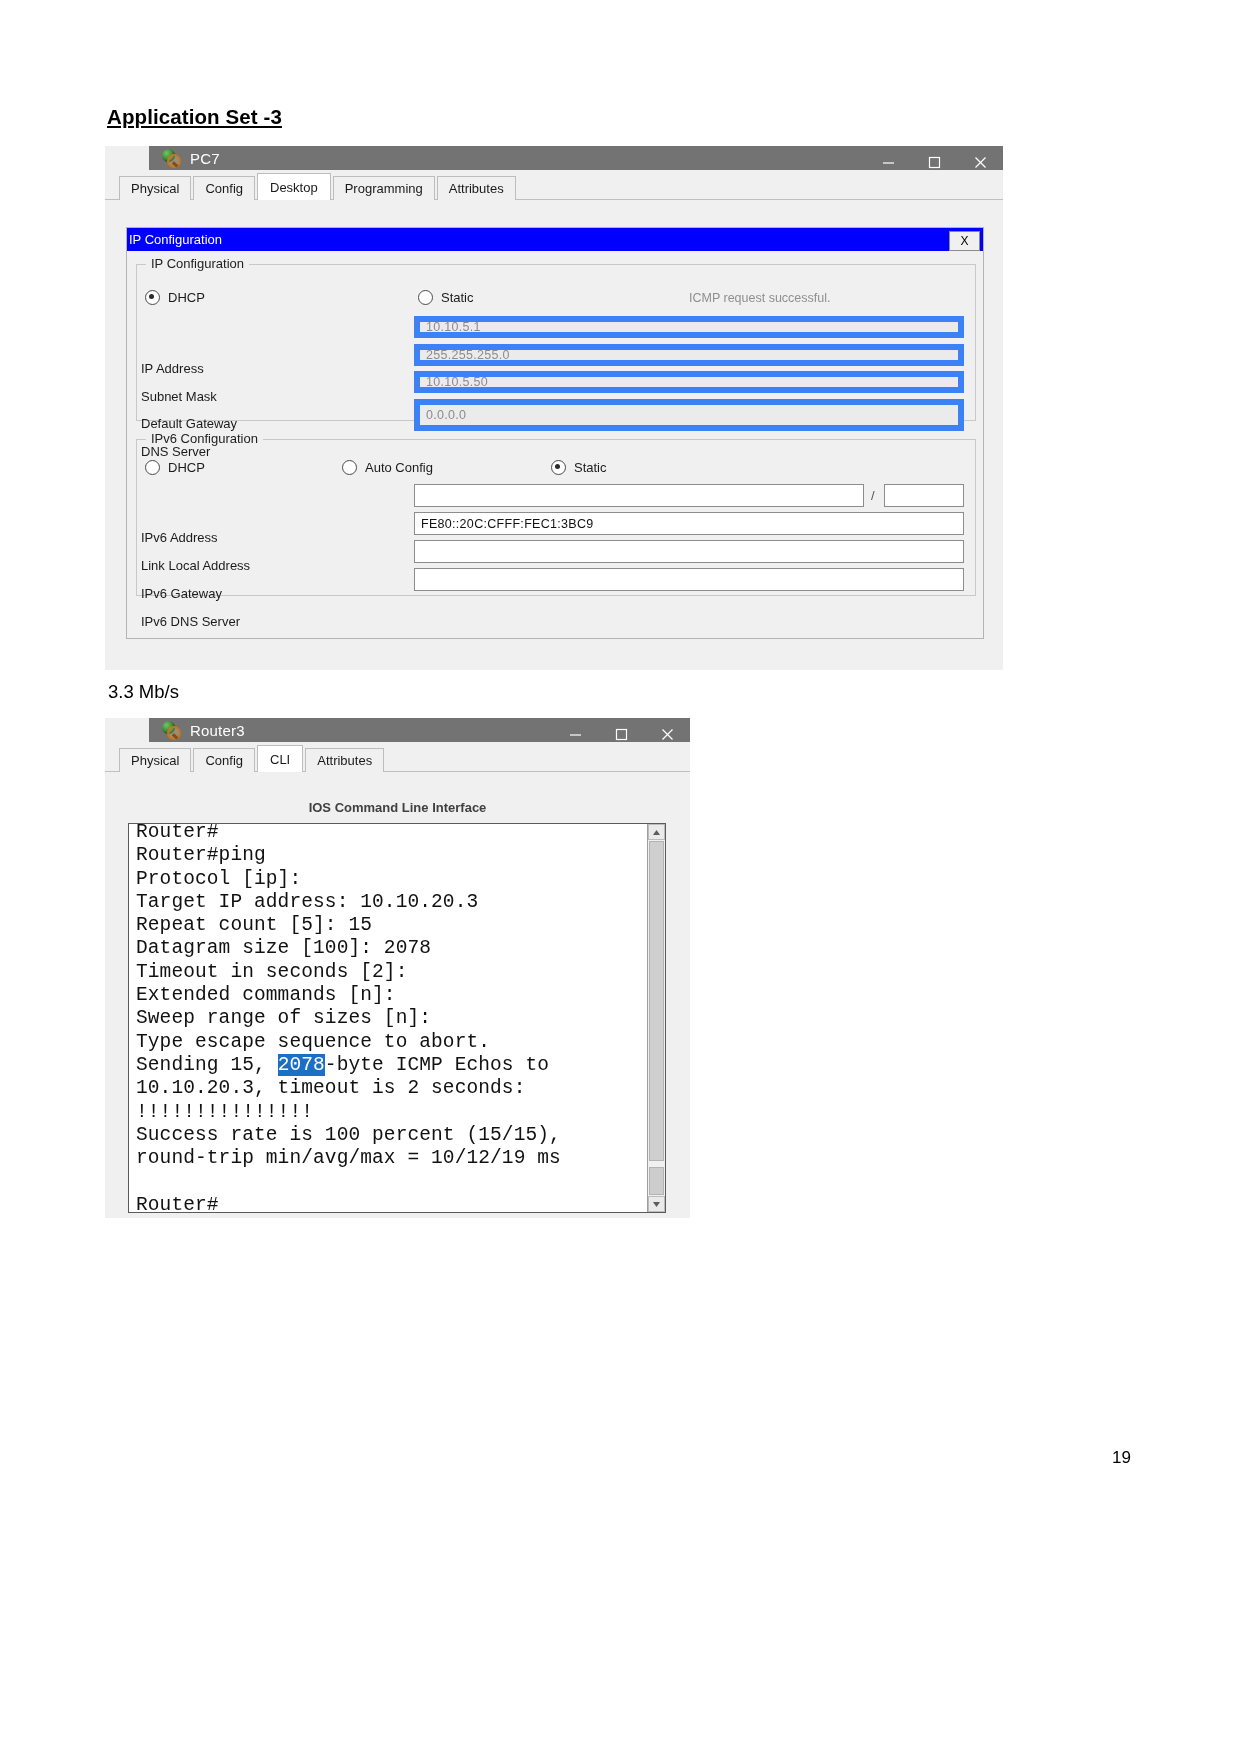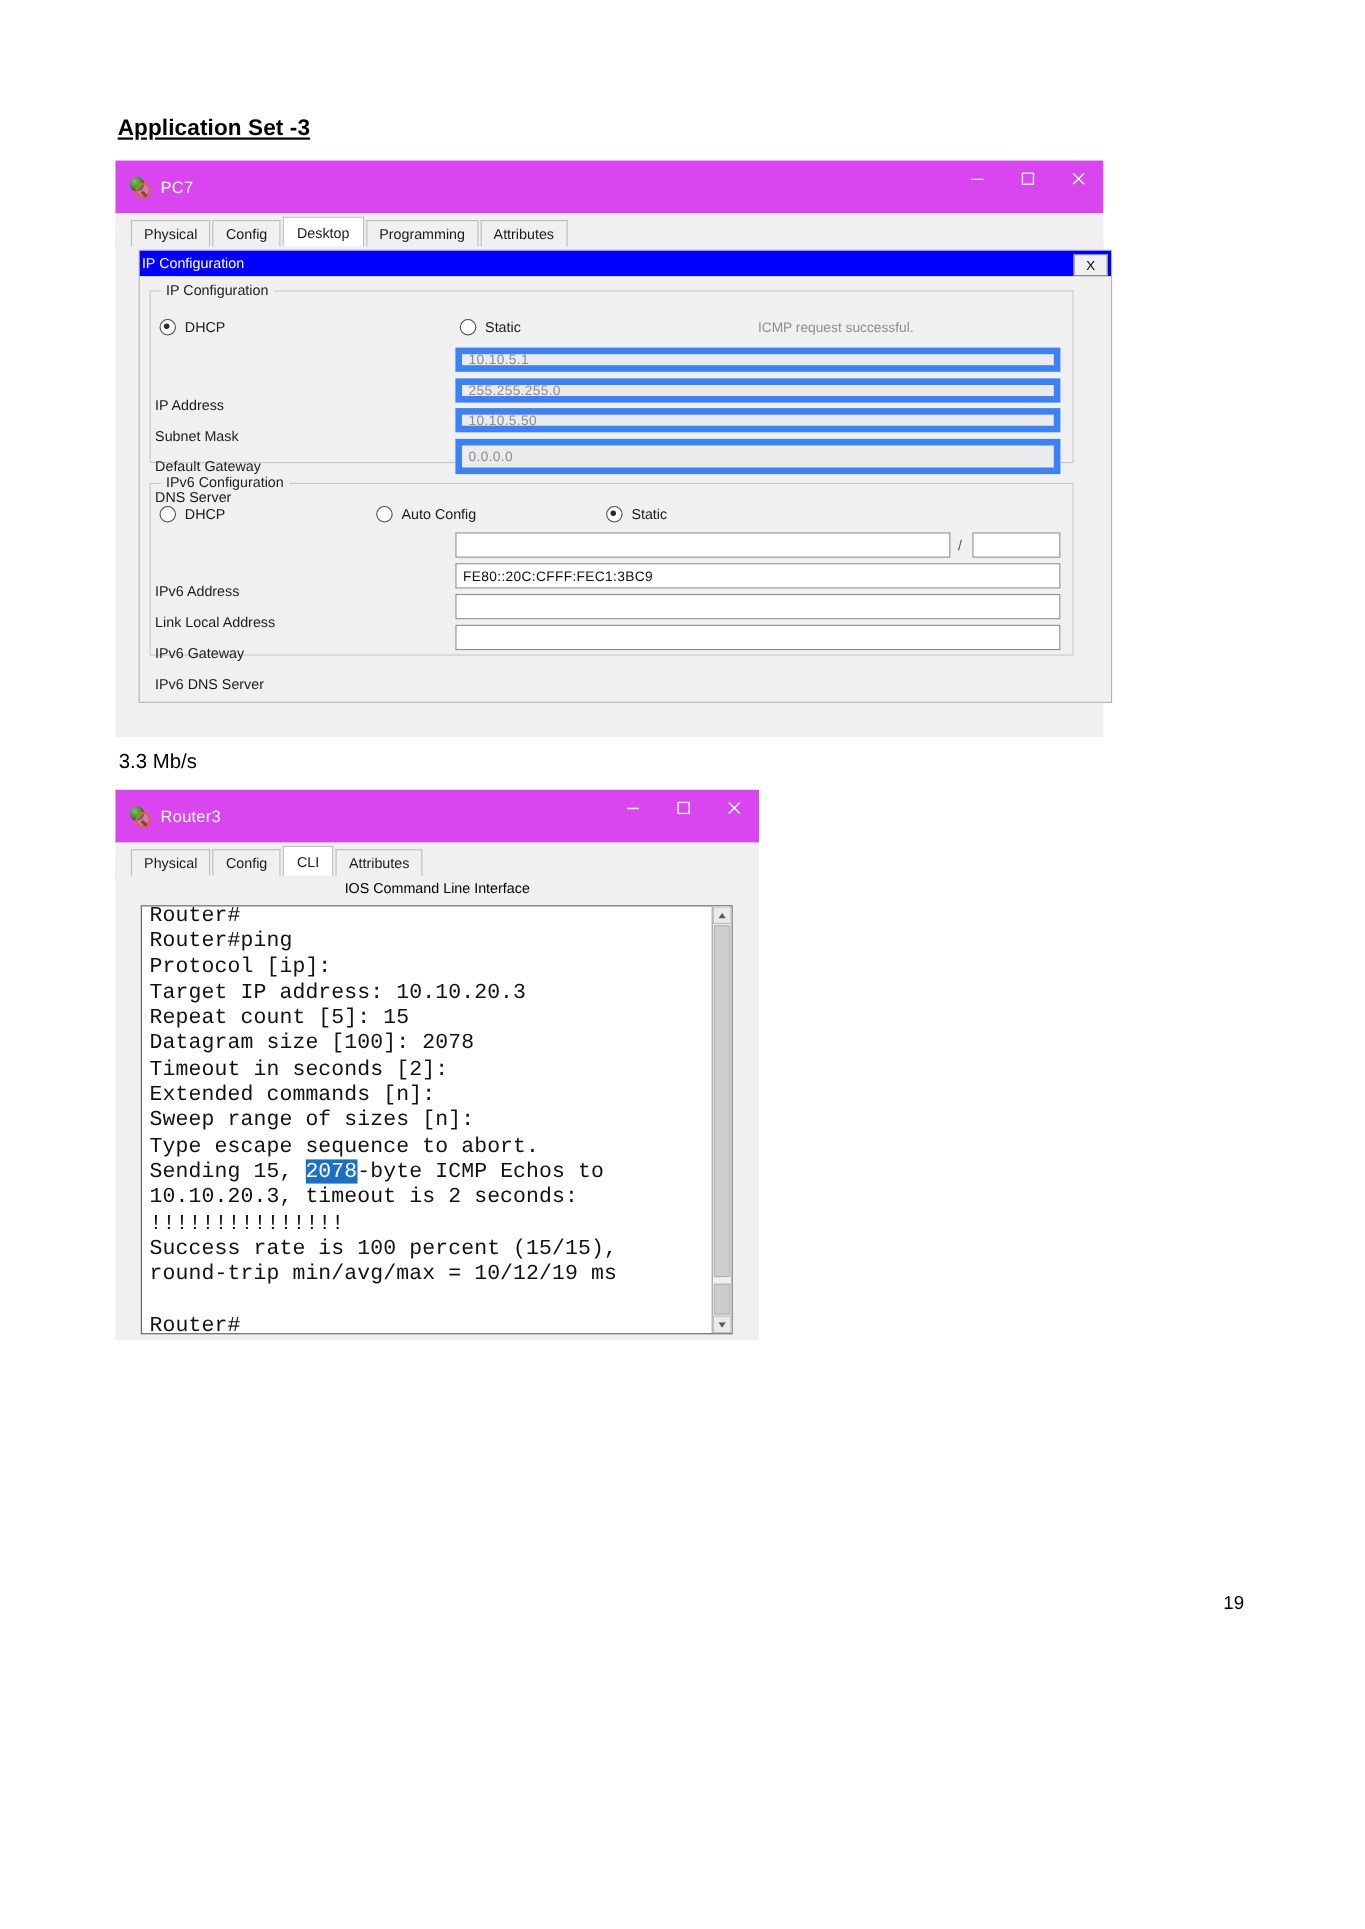--- a/index.html
+++ b/index.html
@@ -42,25 +42,26 @@
     font-size: 17px;
   }
 
   
   .pt-window {
     position: absolute;
     background: #f0f0f0;
     box-sizing: border-box;
   }
   .pt-titlebar {
-    height: 48px;
-    background: #d946ef;
-    display: flex;
-    align-items: center;
-    position: relative;
+    height: 24px;
+    background: #737373;
+    display: flex;
+    align-items: center;
+    position: relative;
+    margin-left: 44px;
   }
   .pt-appicon {
     width: 18px;
     height: 18px;
     margin-left: 12px;
     position: relative;
   }
   .pt-appicon .globe {
     position: absolute;
     left: 1px; top: 0px;
@@ -265,21 +266,22 @@
     font-size: 13px;
     color: #555;
   }
 
   
   .cli-caption {
     position: absolute;
     width: 100%;
     text-align: center;
     font-size: 13px;
-    color: #000000;
+    color: #404040;
+    font-weight: bold;
   }
   .cli-outer {
     position: absolute;
     border: 1px solid #5a5a5a;
     background: #ffffff;
     box-sizing: border-box;
     overflow: hidden;
   }
   .cli-text {
     position: absolute;
@@ -378,21 +380,21 @@
   <div class="pt-tabstrip" style="height:30px;">
     <div class="pt-tab">Physical</div>
     <div class="pt-tab">Config</div>
     <div class="pt-tab active">Desktop</div>
     <div class="pt-tab">Programming</div>
     <div class="pt-tab">Attributes</div>
   </div>
 
   <div class="pt-body" style="position:absolute; left:0; top:63px; right:0; bottom:0;">
 
-    <div class="ipcfg-frame" style="left:21px; top:18px; width:856px; height:410px; border-top:1px solid #b4b4b4;padding-left:27px;">
+    <div class="ipcfg-frame" style="left:21px; top:18px; width:856px; height:410px; border-top:1px solid #b4b4b4;">
 
       <div class="ipcfg-titlebar">
         <span class="lbl">IP Configuration</span>
         <div class="ipcfg-close">X</div>
       </div>
 
       <div class="groupbox" style="left:9px; top:36px; width:838px; height:155px;">
         <span class="legend">IP Configuration</span>
       </div>
 

